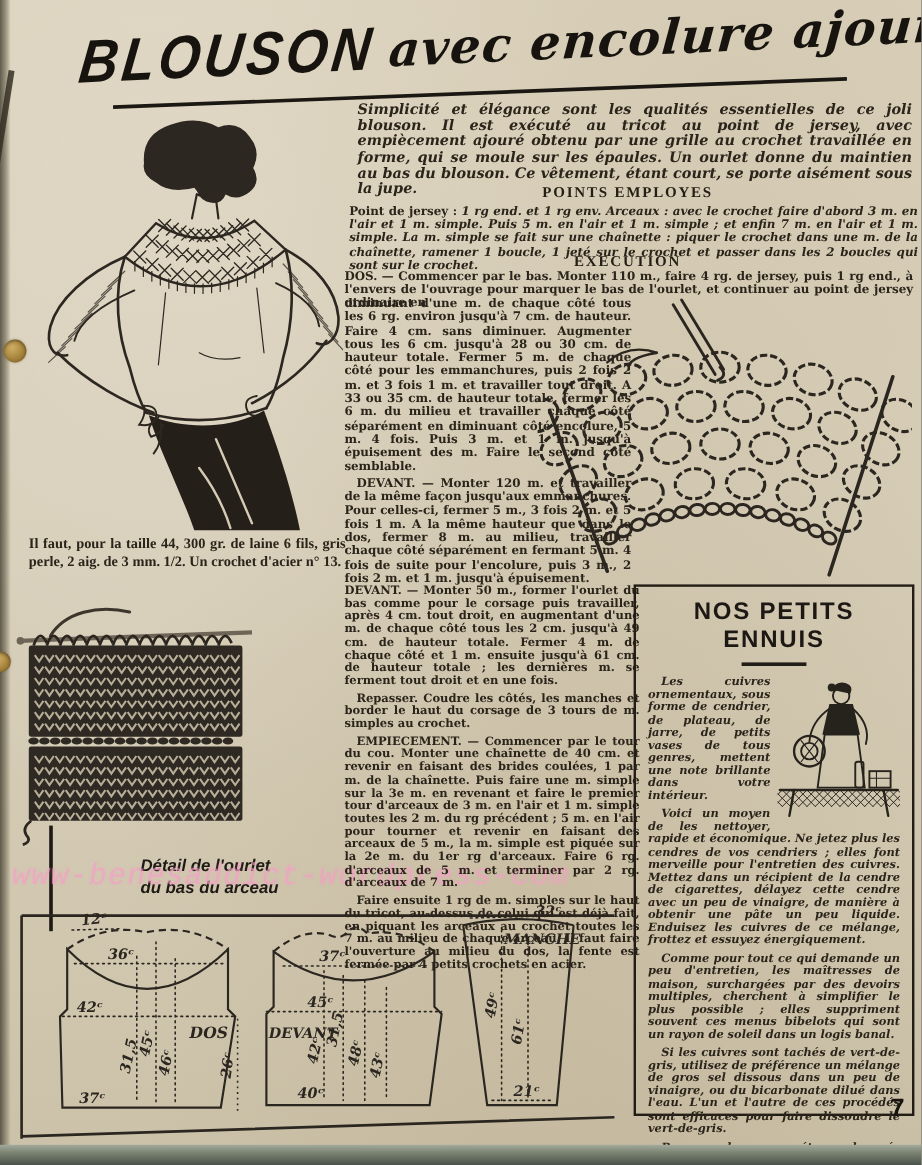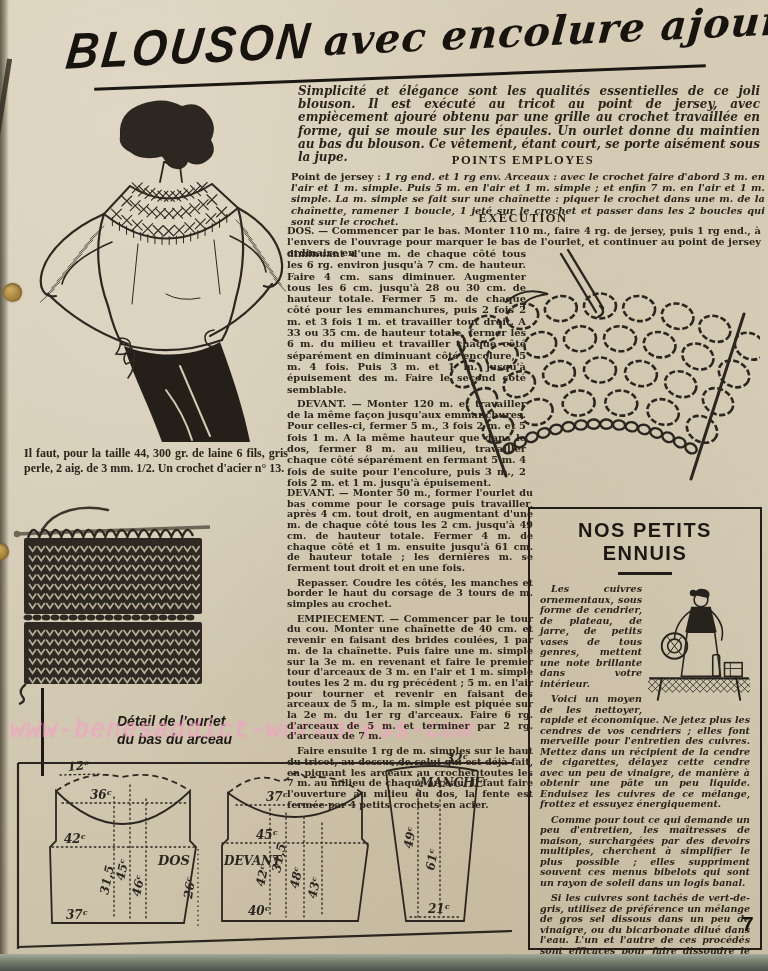--- a/index.html
+++ b/index.html
@@ -61,21 +61,21 @@
   .vert-rule{position:absolute;left:41px;top:688px;width:3px;height:88px;background:#1d1914;}
   .caption{position:absolute;left:92px;top:712px;width:190px;
     font-family:"Liberation Sans","DejaVu Sans",sans-serif;
     font-weight:bold;font-style:italic;font-size:14px;line-height:18px;color:#1d1914;margin-left:25px;}
   .watermark{position:absolute;left:10px;top:716px;width:470px;pointer-events:none;
     font-family:Liberation Mono, monospace;font-style:italic;font-size:25px;letter-spacing:1px;
     color:rgba(246,158,199,.62);text-shadow:0 0 3px rgba(246,158,199,.35);white-space:nowrap;}
   .diagram-svg{position:absolute;left:12px;top:753px;width:508px;height:202px;}
 
   .sidebar{position:absolute;left:528px;top:487px;width:234px;height:443px;
-    border:2.5px solid #221d16;box-sizing:border-box;padding:6px 10px 4px 10px;margin-top:20px;}
+    border:2.5px solid #221d16;box-sizing:border-box;padding:6px 10px 4px 10px;}
   .sb-title{text-align:center;font-family:"Liberation Sans","DejaVu Sans",sans-serif;
     font-weight:bold;font-size:20px;letter-spacing:1.5px;color:#1d1813;margin-top:4px;}
   .sb-rule{width:54px;height:3px;background:#221d16;margin:7px auto 9px auto;}
   .sb-body{font-size:9.5px;line-height:10.5px;font-weight:bold;font-style:italic;text-align:justify;}
   .sb-body p{margin:0 0 5px 0;text-indent:11px;}
   .sb-illu{float:right;width:102px;height:116px;margin:2px 0 3px 6px;}
   .page-num{position:absolute;left:742px;top:912px;font-family:"Liberation Sans",sans-serif;
     font-weight:bold;font-size:21px;color:#17130e;}
   svg text{font-family:"DejaVu Serif",serif;}
 </style>

